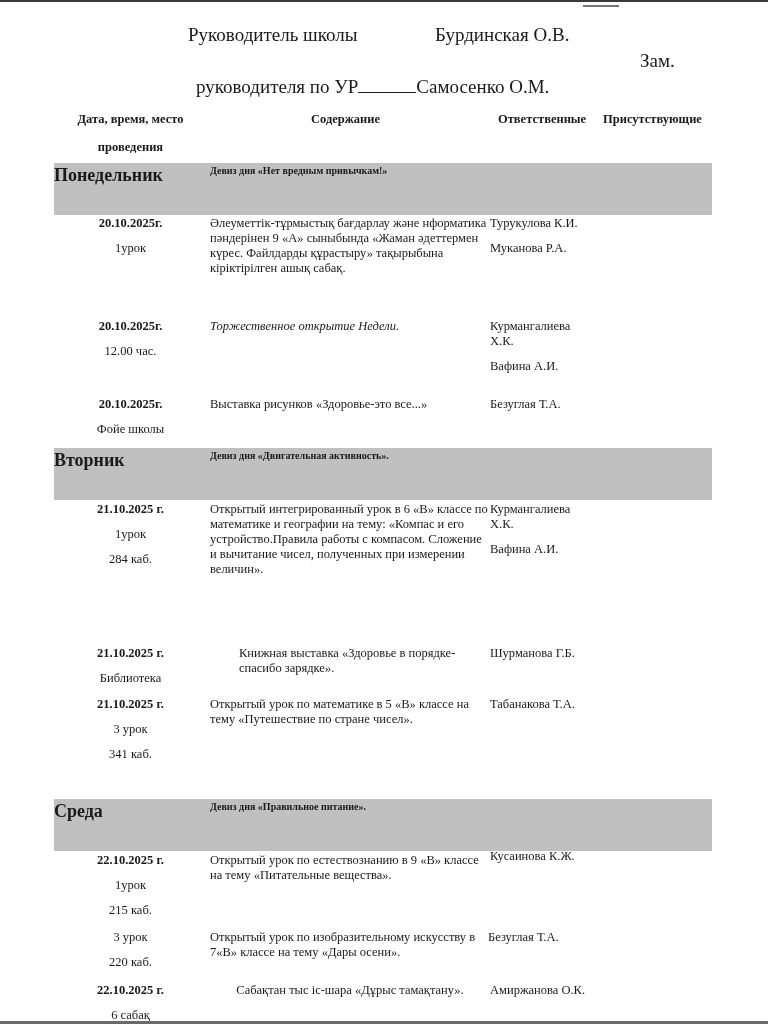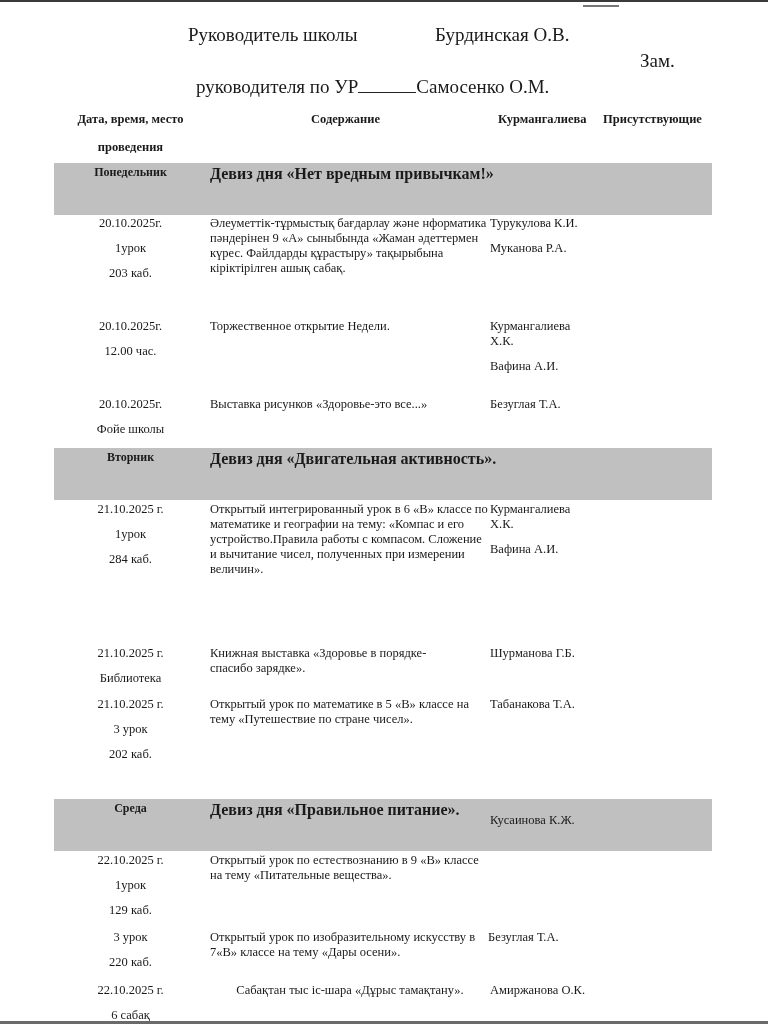--- a/index.html
+++ b/index.html
@@ -10,69 +10,68 @@
   }
   .topbar { position: absolute; left: 0; top: 0; width: 768px; height: 2px; background: #3a3a3a; }
   .bottombar { position: absolute; left: 0; bottom: 0; width: 768px; height: 3px; background: #6a6a6a; }
   .topline { position: absolute; left: 583px; top: 5px; width: 36px; height: 2px; background: #777; }
 
   .hdr { position: absolute; font-size: 19px; white-space: nowrap; }
   .underline-gap { display: inline-block; width: 58px; border-bottom: 1.5px solid #222; height: 16px; vertical-align: baseline; }
 
   .colhead { position: absolute; font-size: 12.5px; font-weight: bold; white-space: nowrap; }
   .band { position: absolute; left: 54px; width: 658px; height: 52px; background: #c0c0c0; }
-  .band .day { position: absolute; left: 0; width: 153px; top: 2px; text-align: center; font-size: 12px; font-weight: bold; }
-  .band .motto { position: absolute; left: 156px; top: 2px; font-size: 16px; font-weight: bold; white-space: nowrap; }
+  .band .day { position: absolute; left: 0; width: 153px; top: 2px; text-align: left; font-size: 18px; font-weight: bold; }
+  .band .motto { position: absolute; left: 156px; top: 2px; font-size: 10px; font-weight: bold; white-space: nowrap; }
 
   .cell { position: absolute; font-size: 12.5px; line-height: 15px; }
   .c1 { left: 54px; width: 153px; text-align: center; }
   .c1 div { height: 25px; line-height: 15px; }
-  .c1 .b { font-weight: normal; }
+  .c1 .b { font-weight: bold; }
   .c2 { left: 210px; width: 280px; }
   .c3 { left: 490px; width: 110px; }
   .c3 div { margin-bottom: 10px; }
 </style>
 </head>
 <body>
 
 <div class="topbar"></div>
 <div class="topline"></div>
 
 <div class="hdr" style="left:188px; top:24px;">Руководитель школы</div>
 <div class="hdr" style="left:435px; top:24px;">Бурдинская О.В.</div>
 <div class="hdr" style="left:640px; top:50px;">Зам.</div>
 <div class="hdr" style="left:196px; top:76px;"><span>руководителя по УР</span><span class="underline-gap"></span><span>Самосенко О.М.</span></div>
 
 <div class="colhead" style="left:54px; width:153px; text-align:center; top:112px;">Дата, время, место</div>
 <div class="colhead" style="left:54px; width:153px; text-align:center; top:140px;">проведения</div>
 <div class="colhead" style="left:311px; top:112px;">Содержание</div>
-<div class="colhead" style="left:498px; top:112px;">Курмангалиева</div>
+<div class="colhead" style="left:498px; top:112px;">Ответственные</div>
 <div class="colhead" style="left:603px; top:112px;">Присутствующие</div>
 
 <div class="band" style="top:163px;">
   <div class="day">Понедельник</div>
   <div class="motto">Девиз дня «Нет вредным  привычкам!»</div>
 </div>
 
 <div class="cell c1" style="top:216px;">
   <div class="b">20.10.2025г.</div>
   <div>1урок</div>
-  <div>203 каб.</div>
 </div>
 <div class="cell c2" style="top:216px;">Әлеуметтік-тұрмыстық бағдарлау  және нформатика пәндерінен 9 «А» сыныбында «Жаман әдеттермен күрес. Файлдарды құрастыру» тақырыбына кіріктірілген ашық сабақ.</div>
 <div class="cell c3" style="top:216px;">
   <div>Турукулова К.И.</div>
   <div>Муканова Р.А.</div>
 </div>
 
 <div class="cell c1" style="top:319px;">
   <div class="b">20.10.2025г.</div>
   <div>12.00 час.</div>
 </div>
-<div class="cell c2" style="top:319px;">Торжественное открытие Недели.</div>
+<div class="cell c2" style="top:319px;font-style:italic;">Торжественное открытие Недели.</div>
 <div class="cell c3" style="top:319px; width:100px;">
   <div>Курмангалиева Х.К.</div>
   <div>Вафина А.И.</div>
 </div>
 
 <div class="cell c1" style="top:397px;">
   <div class="b">20.10.2025г.</div>
   <div>Фойе школы</div>
 </div>
 <div class="cell c2" style="top:397px;">Выставка рисунков «Здоровье-это все...»</div>
@@ -93,47 +92,47 @@
 <div class="cell c2" style="top:502px;">Открытый интегрированный урок в 6 «В» классе по математике и географии на тему: «Компас и его устройство.Правила работы с компасом. Сложение и вычитание чисел, полученных при измерении величин».</div>
 <div class="cell c3" style="top:502px; width:100px;">
   <div>Курмангалиева Х.К.</div>
   <div>Вафина А.И.</div>
 </div>
 
 <div class="cell c1" style="top:646px;">
   <div class="b">21.10.2025 г.</div>
   <div>Библиотека</div>
 </div>
-<div class="cell c2" style="top:646px; width:250px;">Книжная выставка «Здоровье в порядке-спасибо зарядке».</div>
+<div class="cell c2" style="top:646px; width:250px;margin-left:29px;">Книжная выставка «Здоровье в порядке-спасибо зарядке».</div>
 <div class="cell c3" style="top:646px;">
   <div>Шурманова Г.Б.</div>
 </div>
 
 <div class="cell c1" style="top:697px;">
   <div class="b">21.10.2025 г.</div>
   <div>3 урок</div>
-  <div>202 каб.</div>
+  <div>341 каб.</div>
 </div>
 <div class="cell c2" style="top:697px;">Открытый урок по математике в 5 «В» классе на тему «Путешествие по стране чисел».</div>
 <div class="cell c3" style="top:697px;">
   <div>Табанакова Т.А.</div>
 </div>
 
 <div class="band" style="top:799px;">
   <div class="day">Среда</div>
   <div class="motto">Девиз дня «Правильное питание».</div>
 </div>
 
 <div class="cell c1" style="top:853px;">
   <div class="b">22.10.2025 г.</div>
   <div>1урок</div>
-  <div>129 каб.</div>
+  <div>215 каб.</div>
 </div>
 <div class="cell c2" style="top:853px;">Открытый урок по естествознанию в 9 «В» классе на тему «Питательные вещества».</div>
-<div class="cell c3" style="top:813px;">
+<div class="cell c3" style="top:849px;">
   <div>Кусаинова К.Ж.</div>
 </div>
 
 <div class="cell c1" style="top:930px;">
   <div>3 урок</div>
   <div>220 каб.</div>
 </div>
 <div class="cell c2" style="top:930px;">Открытый урок по изобразительному искусству в 7«В» классе на тему «Дары осени».</div>
 <div class="cell c3" style="top:930px; left:488px;">
   <div>Безуглая Т.А.</div>

